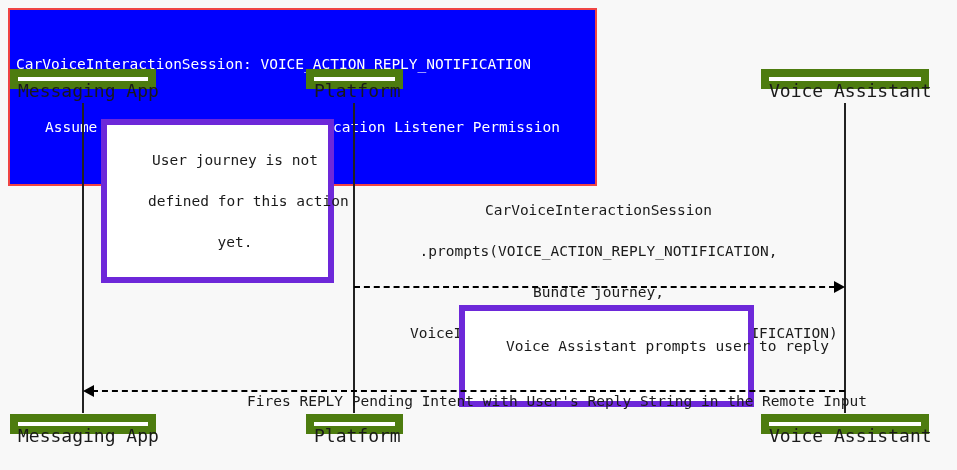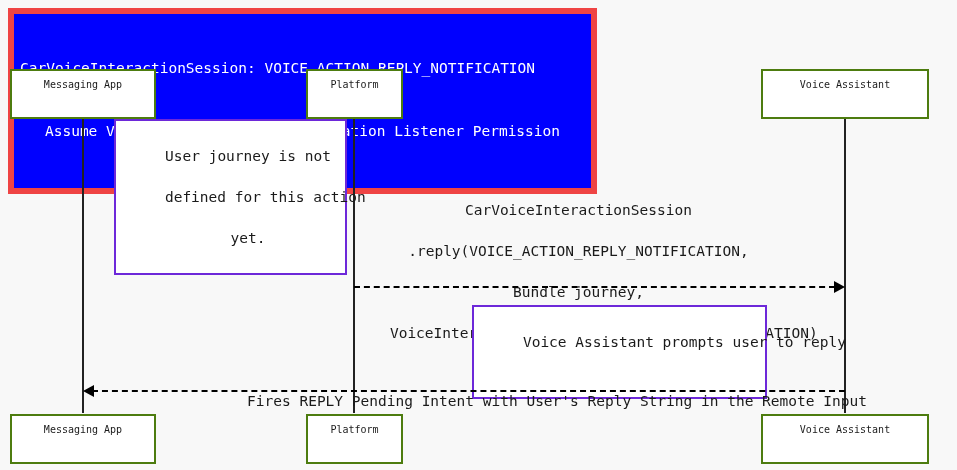--- a/index.html
+++ b/index.html
@@ -18,65 +18,64 @@
   }
 
   
   .title-banner {
     position: absolute;
     left: 8px;
     top: 8px;
     width: 589px;
     box-sizing: border-box;
     background: #0000ff;
-    border: 6px solid #ef4444;
+    border: 2px solid #ef4444;
     padding: 2px 6px 4px 6px;
     color: #ffffff;
     font-size: 14.5px;
     line-height: 21px;
     letter-spacing: 0px;
     white-space: pre;
   }
   .title-line-1 { display: block; text-align: left; }
   .title-line-2 { display: block; text-align: center; }
 
   
   .participant {
     position: absolute;
     box-sizing: border-box;
     background: #ffffff;
-    border: 2px solid #4d7c0f;
+    border: 8px solid #4d7c0f;
     color: #1a1a1a;
-    font-size: 10px;
+    font-size: 18px;
     line-height: 28px;
-    height: 50px;
+    height: 20px;
     text-align: center;
     white-space: nowrap;
   }
 
   
   .lifeline {
     position: absolute;
     width: 2px;
     background: #222222;
   }
 
   
   .note {
     position: absolute;
     box-sizing: border-box;
     background: #ffffff;
-    border: 2px solid #6d28d9;
+    border: 6px solid #6d28d9;
     color: #1a1a1a;
     font-size: 14.5px;
     line-height: 20.5px;
     text-align: center;
-    padding: 4px 14px;
+    padding: 4px 6px;
     white-space: pre;
-    margin-left: 13px;
   }
 
   
   .msg-label {
     position: absolute;
     color: #1a1a1a;
     font-size: 14.5px;
     line-height: 20.5px;
     text-align: center;
     white-space: pre;
@@ -119,23 +118,23 @@
   <div class="participant" style="left:10px; top:69px; width:146px;">Messaging App</div>
   <div class="participant" style="left:306px; top:69px; width:97px;">Platform</div>
   <div class="participant" style="left:761px; top:69px; width:168px;">Voice Assistant</div>
 
   <div class="note" style="left:101px; top:119px; width:233px;">
     <span>User journey is not</span><br>
     <span>defined for this action</span><br>
     <span>yet.</span>
   </div>
 
-  <div class="msg-label" style="left:355px; top:179px; width:412px;">
+  <div class="msg-label" style="left:355px; top:179px; width:412px;padding-left:20px;">
     <span>CarVoiceInteractionSession</span><br>
-    <span>.reply(VOICE_ACTION_REPLY_NOTIFICATION,</span><br>
+    <span>.prompts(VOICE_ACTION_REPLY_NOTIFICATION,</span><br>
     <span>Bundle journey,</span><br>
     <span>VoiceInteractionSession.SHOW_SOURCE_NOTIFICATION)</span>
   </div>
 
   <div class="arrow-line" style="left:354px; top:286px; width:481px;"></div>
   <div class="arrow-head right" style="left:834px; top:281px;"></div>
 
   <div class="note" style="left:459px; top:305px; width:295px;">
     <span>Voice Assistant prompts user to reply</span><br>
   </div>

